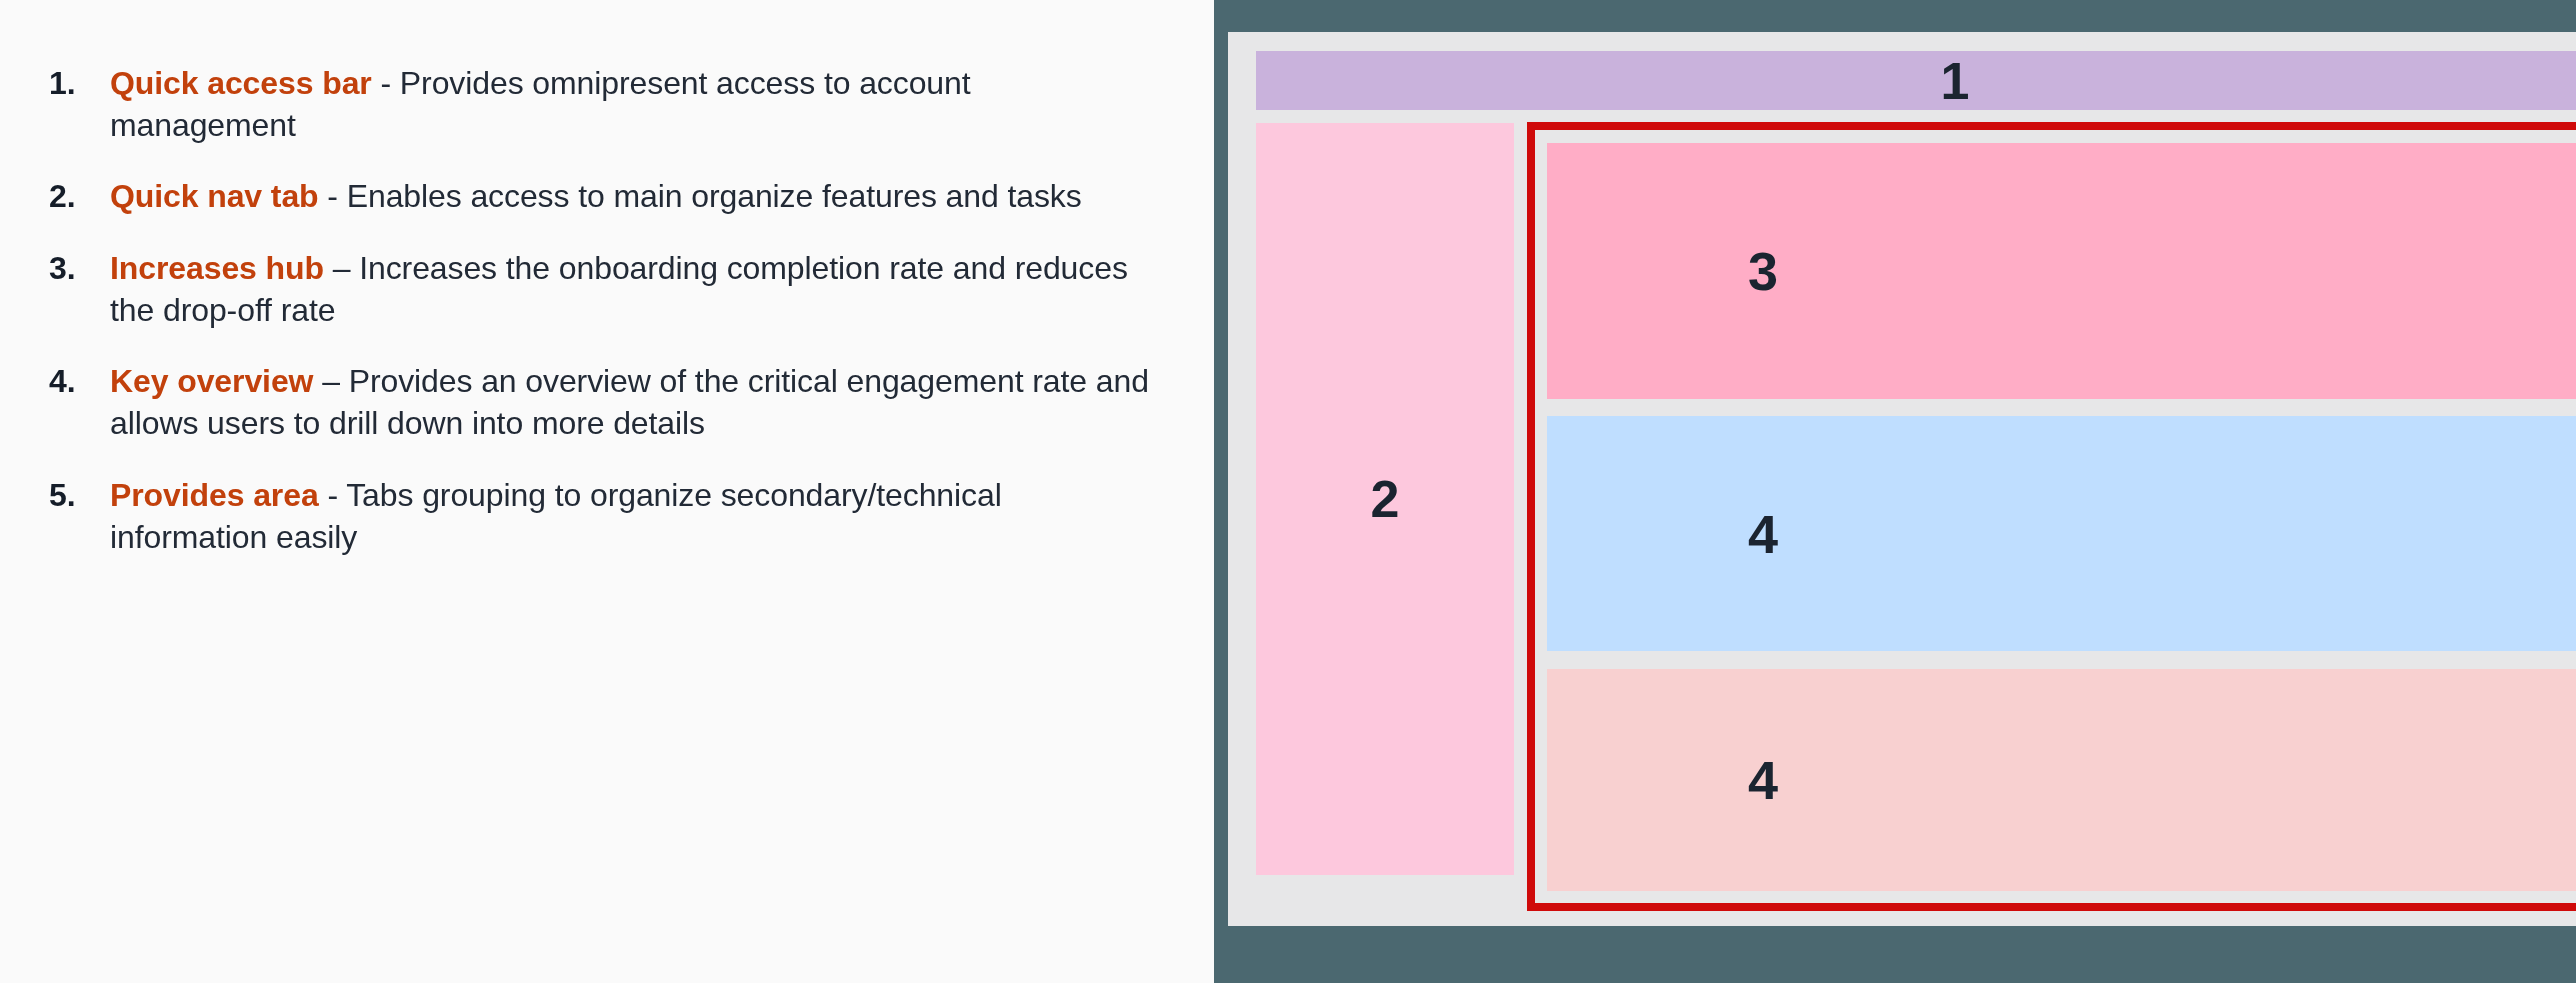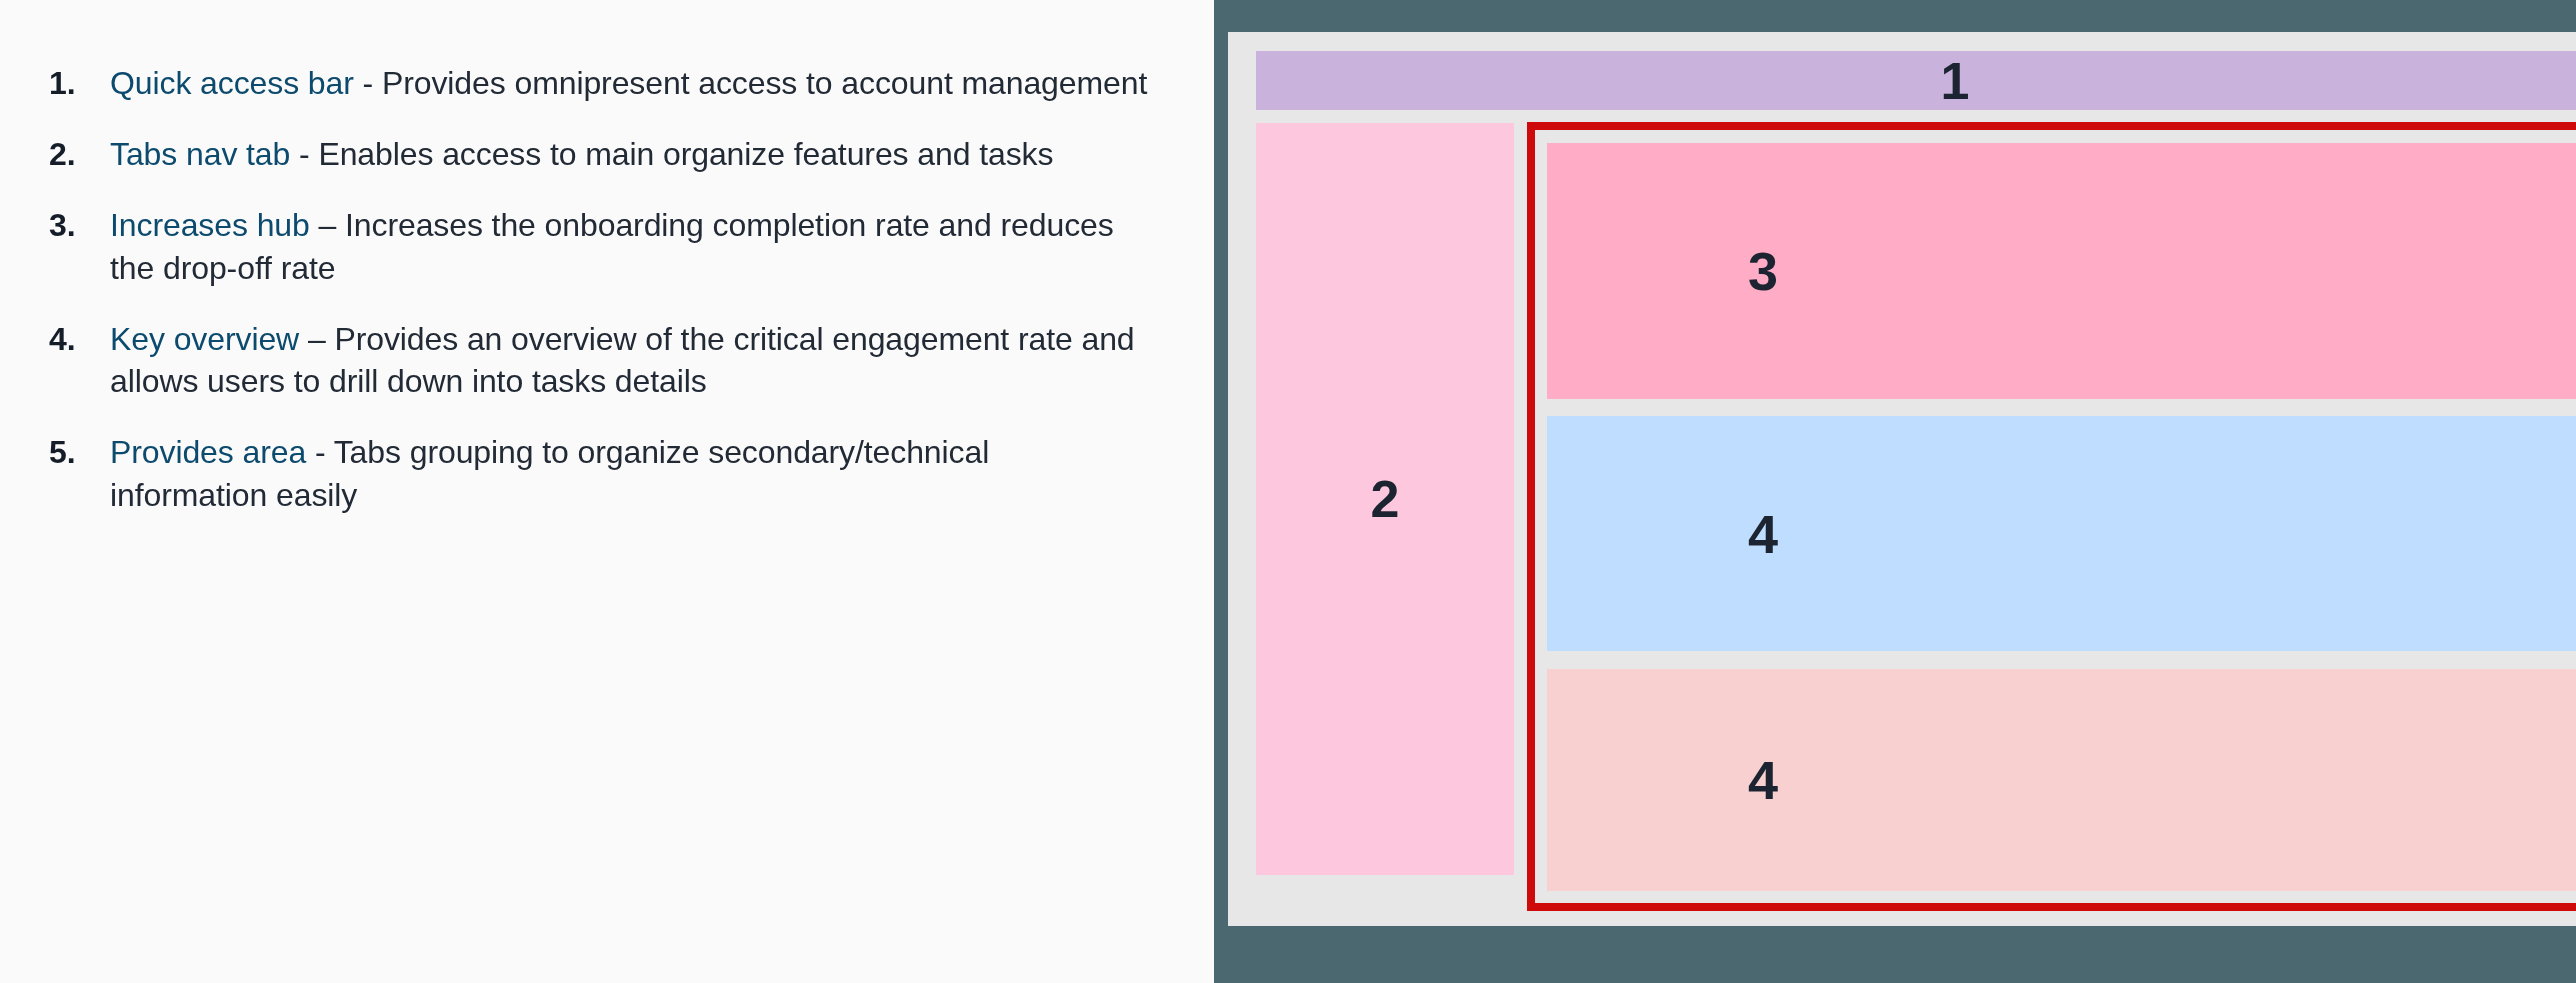--- a/index.html
+++ b/index.html
@@ -44,22 +44,22 @@
   ol.feature-list > li:last-child { margin-bottom: 0; }
   .feat-num {
     position: absolute;
     left: 0;
     top: 0;
     font-weight: bold;
     font-size: 32px;
     color: #151d29;
   }
   .feat-title {
-    font-weight: normal;
-    color: #0c4a6e;
+    font-weight: bold;
+    color: #c2410c;
   }
   .feat-desc {
     font-weight: normal;
     color: #222a36;
   }
 
   
   #diagram-panel {
     position: absolute;
     left: 1214px; top: 0;
@@ -167,31 +167,31 @@
   <div id="left-panel">
     <ol class="feature-list">
 
       <li>
         <span class="feat-num">1.</span>
         <span class="feat-title">Quick access bar</span><span class="feat-desc"> - Provides omnipresent access to account management</span>
       </li>
 
       <li>
         <span class="feat-num">2.</span>
-        <span class="feat-title">Tabs nav tab</span><span class="feat-desc"> - Enables access to main organize features and tasks</span>
+        <span class="feat-title">Quick nav tab</span><span class="feat-desc"> - Enables access to main organize features and tasks</span>
       </li>
 
       <li>
         <span class="feat-num">3.</span>
         <span class="feat-title">Increases hub</span><span class="feat-desc"> – Increases the onboarding completion rate and reduces the drop-off rate</span>
       </li>
 
       <li>
         <span class="feat-num">4.</span>
-        <span class="feat-title">Key overview</span><span class="feat-desc"> –  Provides an overview of the critical engagement rate and allows users to drill down into tasks details</span>
+        <span class="feat-title">Key overview</span><span class="feat-desc"> –  Provides an overview of the critical engagement rate and allows users to drill down into more details</span>
       </li>
 
       <li>
         <span class="feat-num">5.</span>
         <span class="feat-title">Provides area</span><span class="feat-desc"> - Tabs grouping to organize secondary/technical information easily</span>
       </li>
 
     </ol>
   </div>
 

